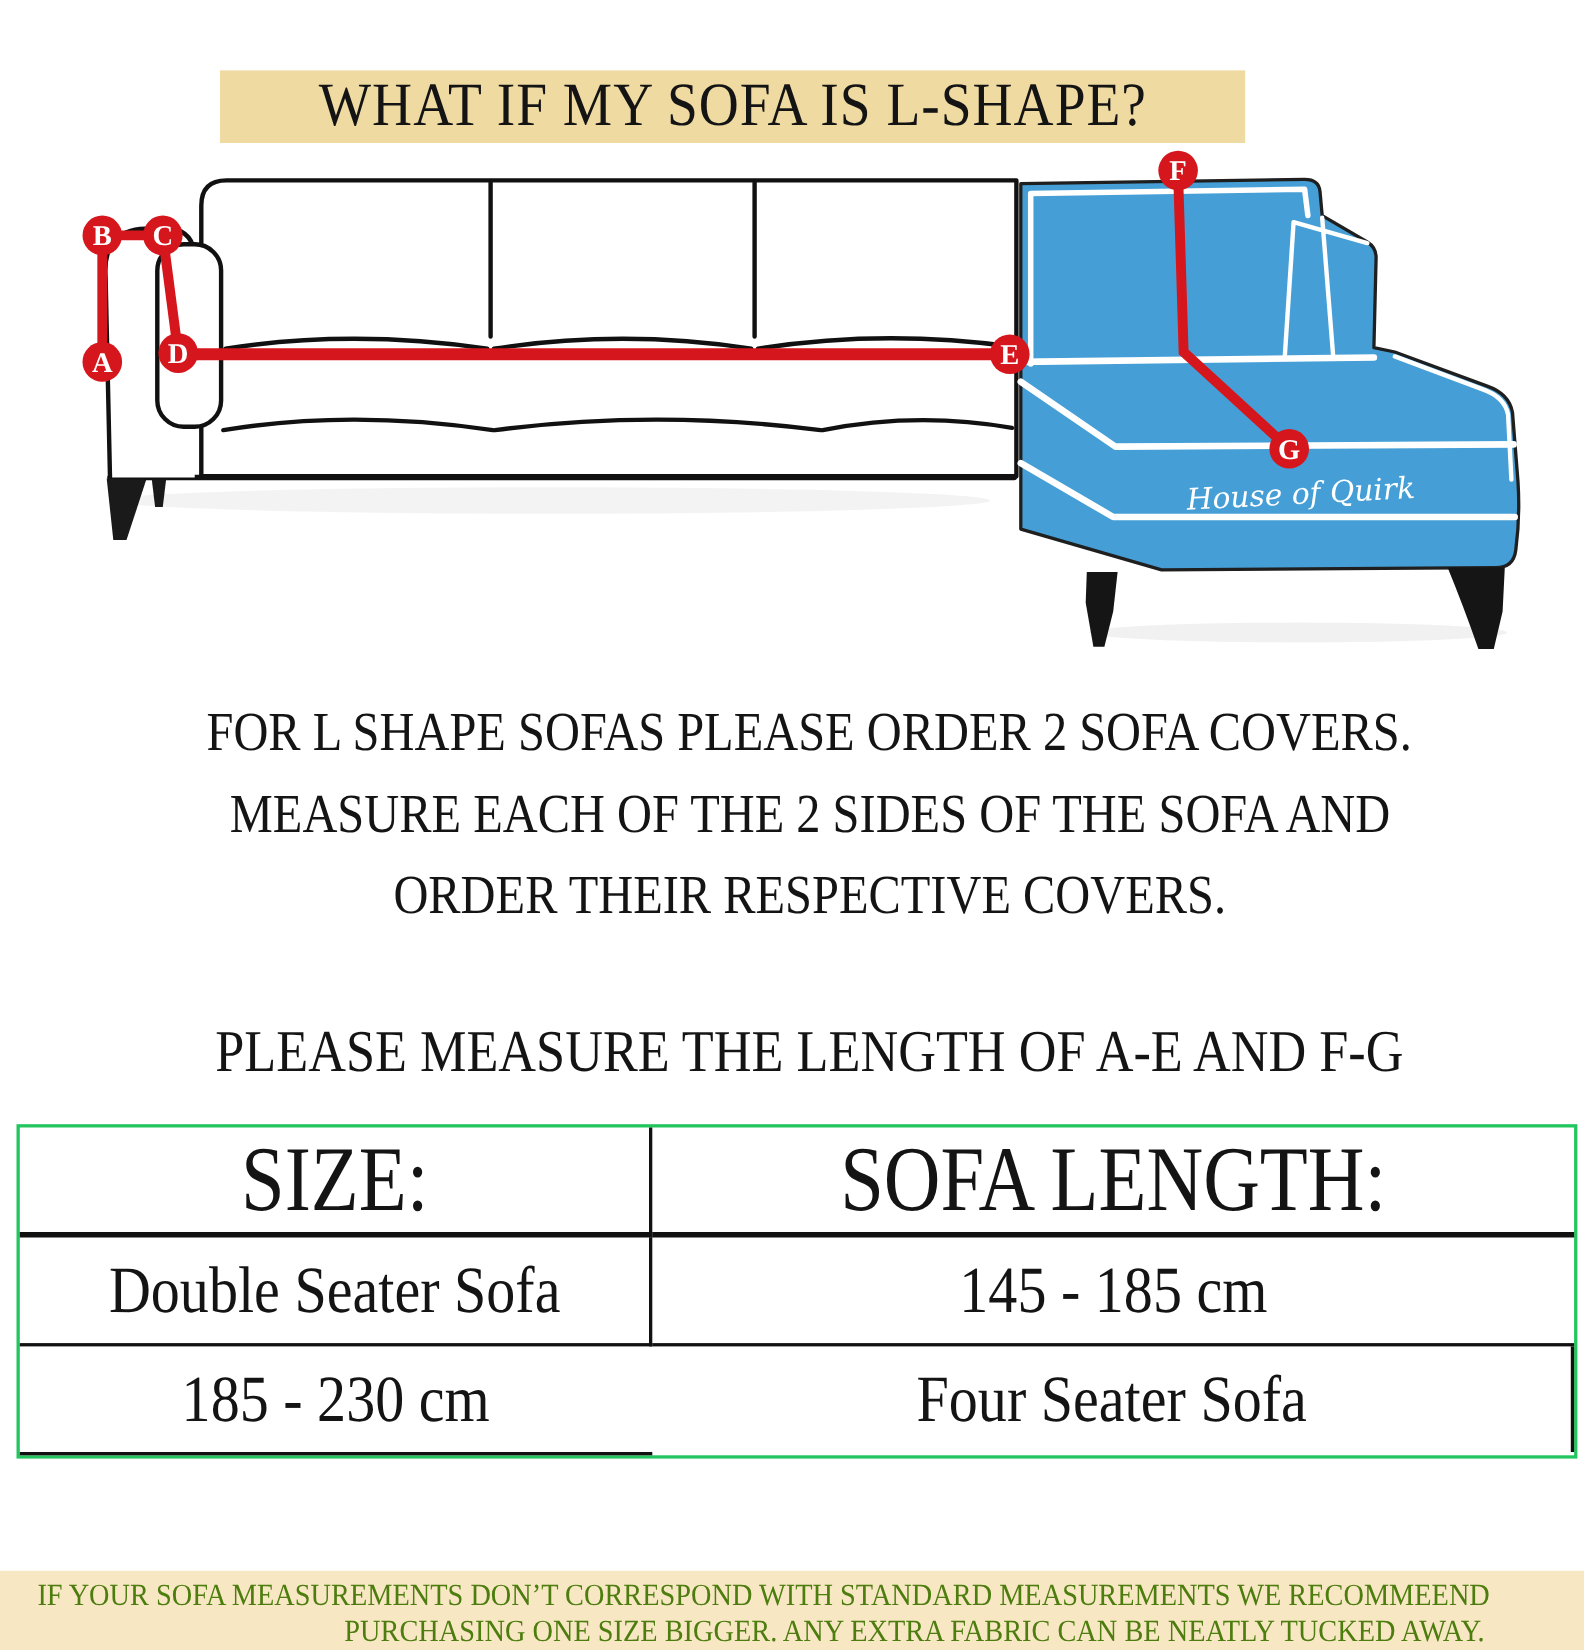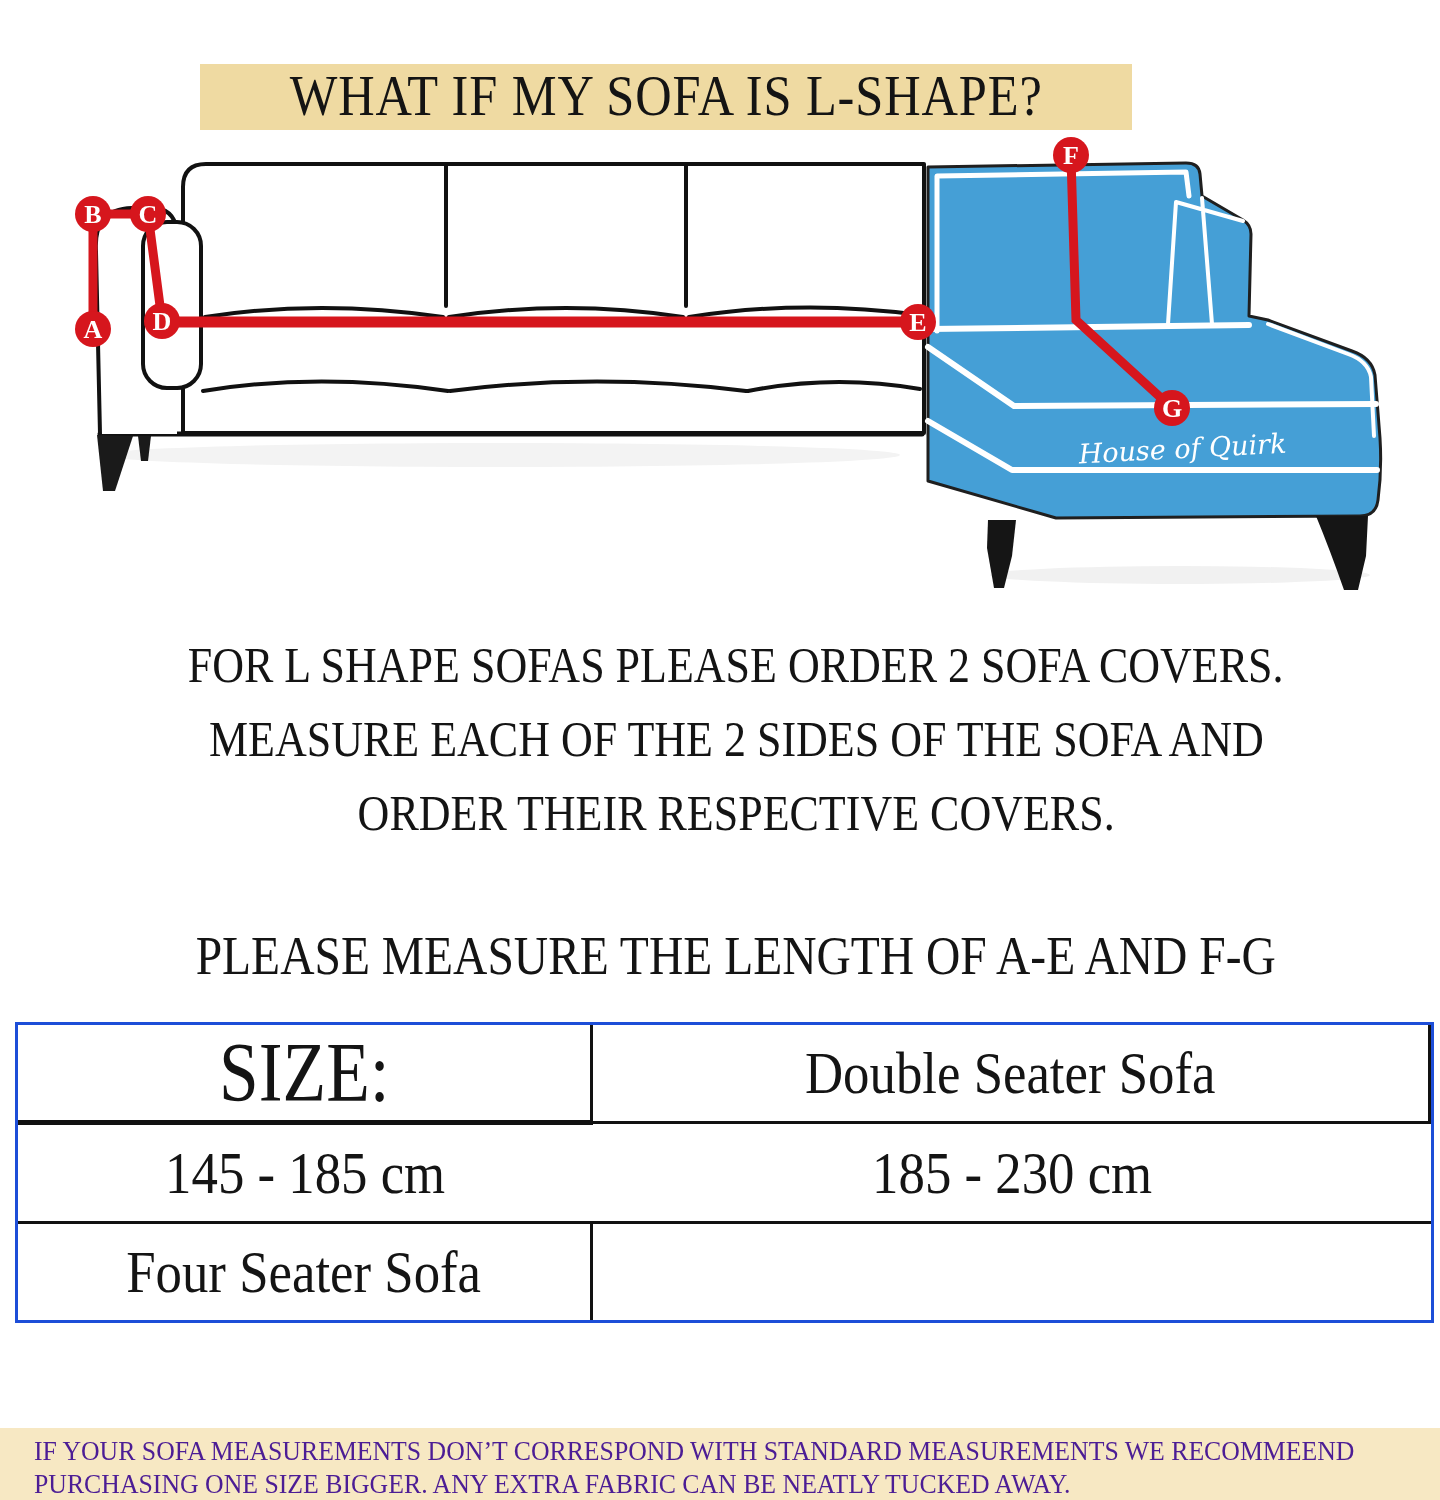--- a/index.html
+++ b/index.html
@@ -16,33 +16,33 @@
   #banner .cond{font-size:56px;transform:scaleX(.9);font-weight:500;letter-spacing:1px;}
   
   #sofa-svg{left:0;top:130px;}
   
   #instructions{left:0;top:628px;width:1440px;line-height:74px;font-size:50px;}
   #instructions .cond{transform:scaleX(.88);}
   
   #measure-note{left:0;top:920px;width:1440px;height:72px;line-height:72px;font-size:54px;}
   #measure-note .cond{transform:scaleX(.88);}
   
-  #size-table{left:15px;top:1022px;width:1413px;border:3px solid #1d4ed8;
+  #size-table{left:15px;top:1022px;width:1413px;border:3px solid #22c55e;
               display:grid;grid-template-columns:40.7% 59.3%;}
   #size-table .cell{display:flex;align-items:center;justify-content:center;
                     border-right:3px solid #111;border-bottom:3px solid #111;}
   #size-table .cell.last-col{border-right:none;}
   #size-table .cell.last-row{border-bottom:none;justify-content:center;}
   #size-table .hcell{height:95px;font-size:84px;border-bottom-width:5px;}
   #size-table .hcell .cond{transform:scaleX(.85);}
   #size-table .rcell{height:96px;font-size:60px;}
   #size-table .rcell .cond{transform:scaleX(.88);}
   
   #footer{left:0;top:1428px;width:1440px;height:72px;background:#f7e8c3;
-          padding:6px 0 0 34px;box-sizing:border-box;color:#4c1d95;}
+          padding:6px 0 0 34px;box-sizing:border-box;color:#4d7c0f;text-align:right;}
   #footer .line{font-size:28px;line-height:33px;}
   #footer .cond{transform:scaleX(.92);transform-origin:left center;}
 </style>
 </head>
 <body>
 
 <div id="banner" class="abs">
   <span class="cond">WHAT IF MY SOFA IS L-SHAPE?</span>
 </div>
 
@@ -117,20 +117,23 @@
 </div>
 
 <div id="measure-note" class="abs center-line">
   <span class="cond">PLEASE MEASURE THE LENGTH OF A-E AND F-G</span>
 </div>
 
 <div id="size-table" class="abs">
   <div class="cell hcell">
     <span class="cond">SIZE:</span>
   </div>
+  <div class="cell hcell last-col">
+    <span class="cond">SOFA LENGTH:</span>
+  </div>
 
   <div class="cell rcell">
     <span class="cond">Double Seater Sofa</span>
   </div>
   <div class="cell rcell last-col">
     <span class="cond">145 - 185 cm</span>
   </div>
 
   <div class="cell rcell last-col">
     <span class="cond">185 - 230 cm</span>

